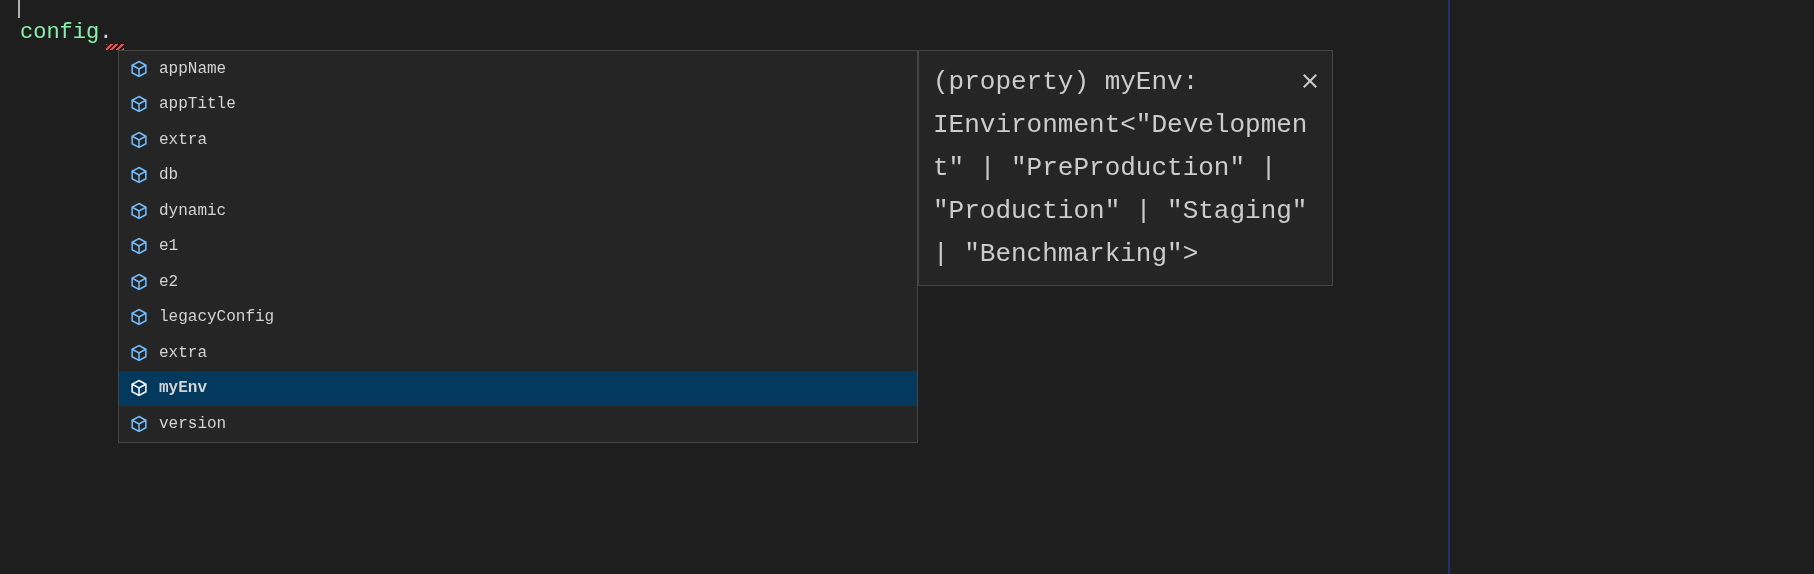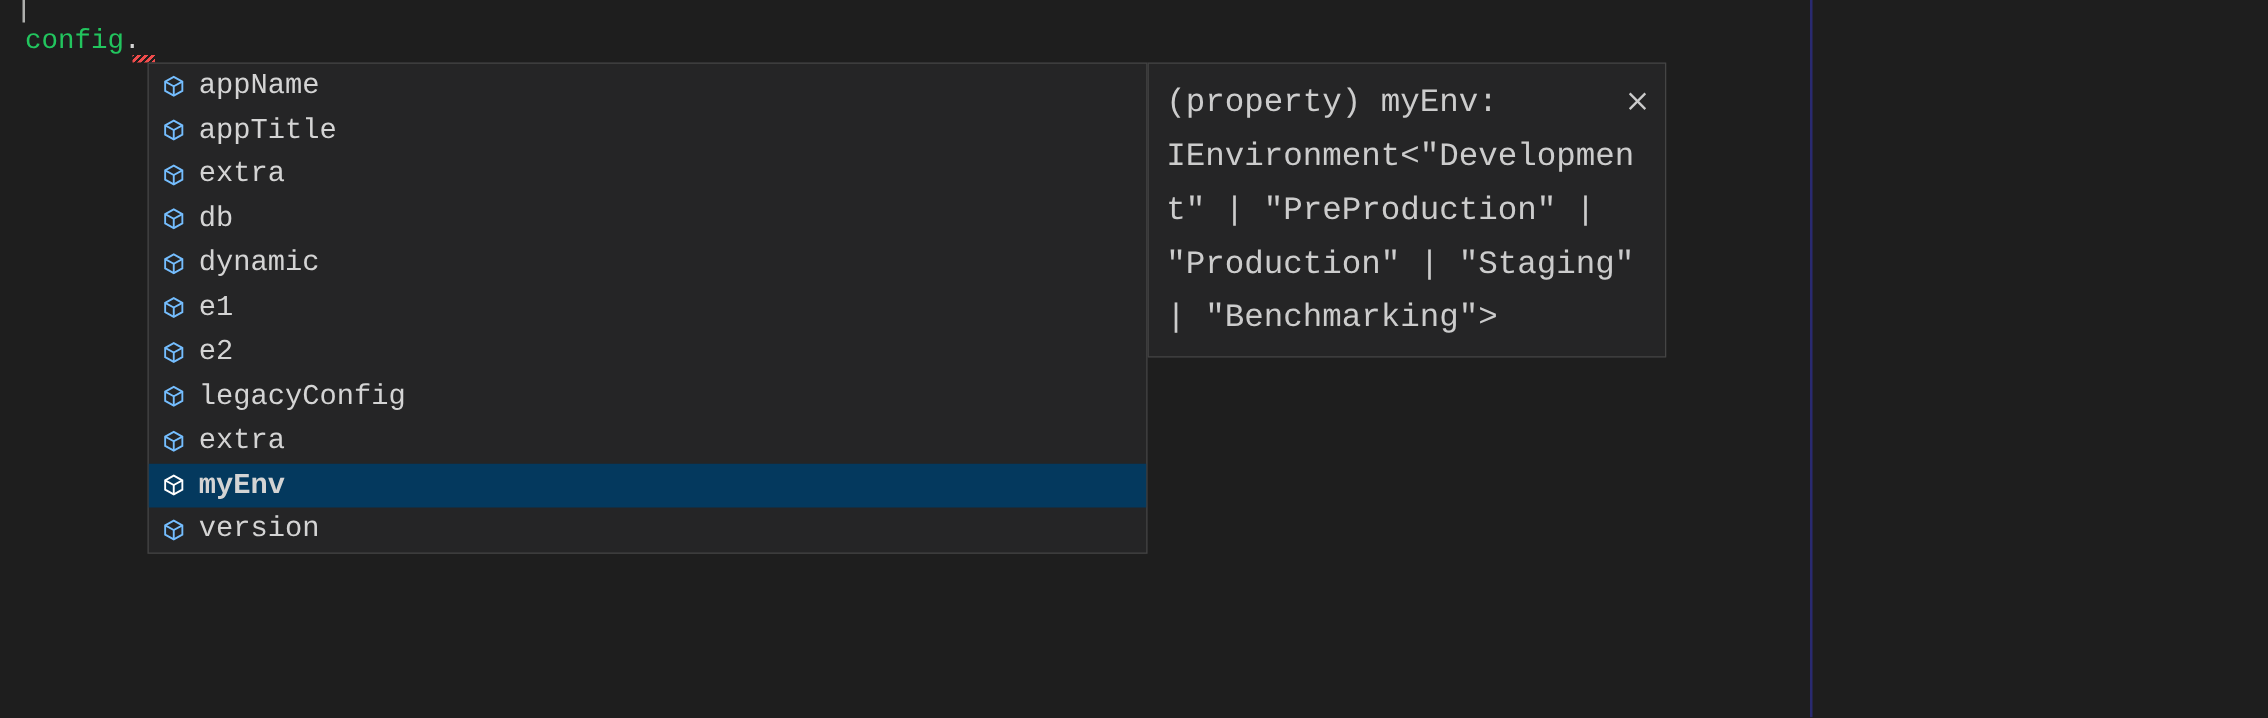--- a/index.html
+++ b/index.html
@@ -18,21 +18,21 @@
     }
     .code-line {
       position: absolute;
       top: 20px;
       left: 20px;
       display: flex;
       align-items: baseline;
       color: #d4d4d4;
     }
     .code-object {
-      color: #22c55e;
+      color: #86efac;
     }
     .code-punct {
       color: #d4d4d4;
     }
     .error-underline {
       position: absolute;
       top: 44px;
       left: 106px;
       width: 18px;
       height: 6px;
@@ -77,21 +77,21 @@
       width: 20px;
       height: 20px;
       margin-right: 10px;
       flex-shrink: 0;
     }
     .property-icon svg {
       width: 20px;
       height: 20px;
     }
     .suggest-label {
-      font-size: 23px;
+      font-size: 16px;
       line-height: 1;
     }
     .details-widget {
       position: absolute;
       top: 50px;
       left: 918px;
       width: 415px;
       background: #252526;
       border: 1px solid #454545;
       padding: 10px 14px;

